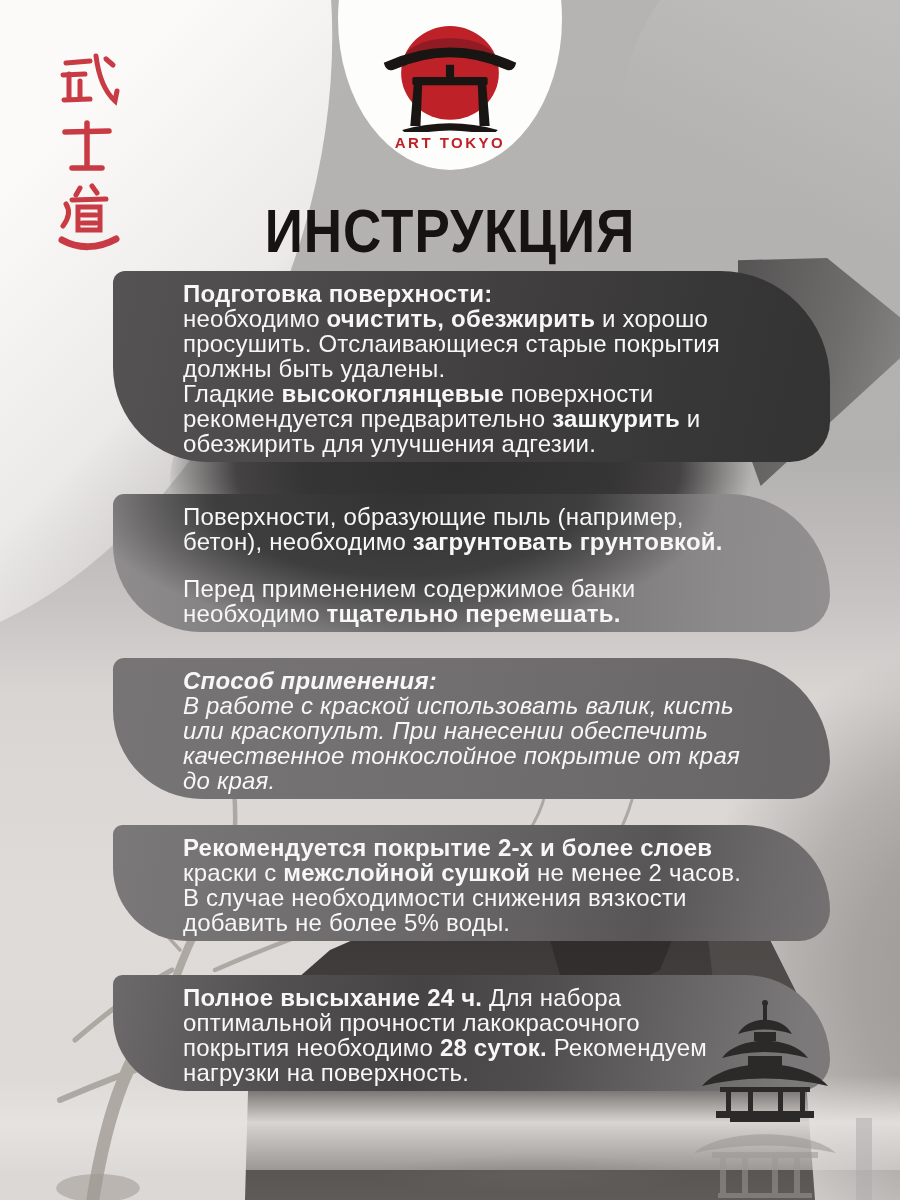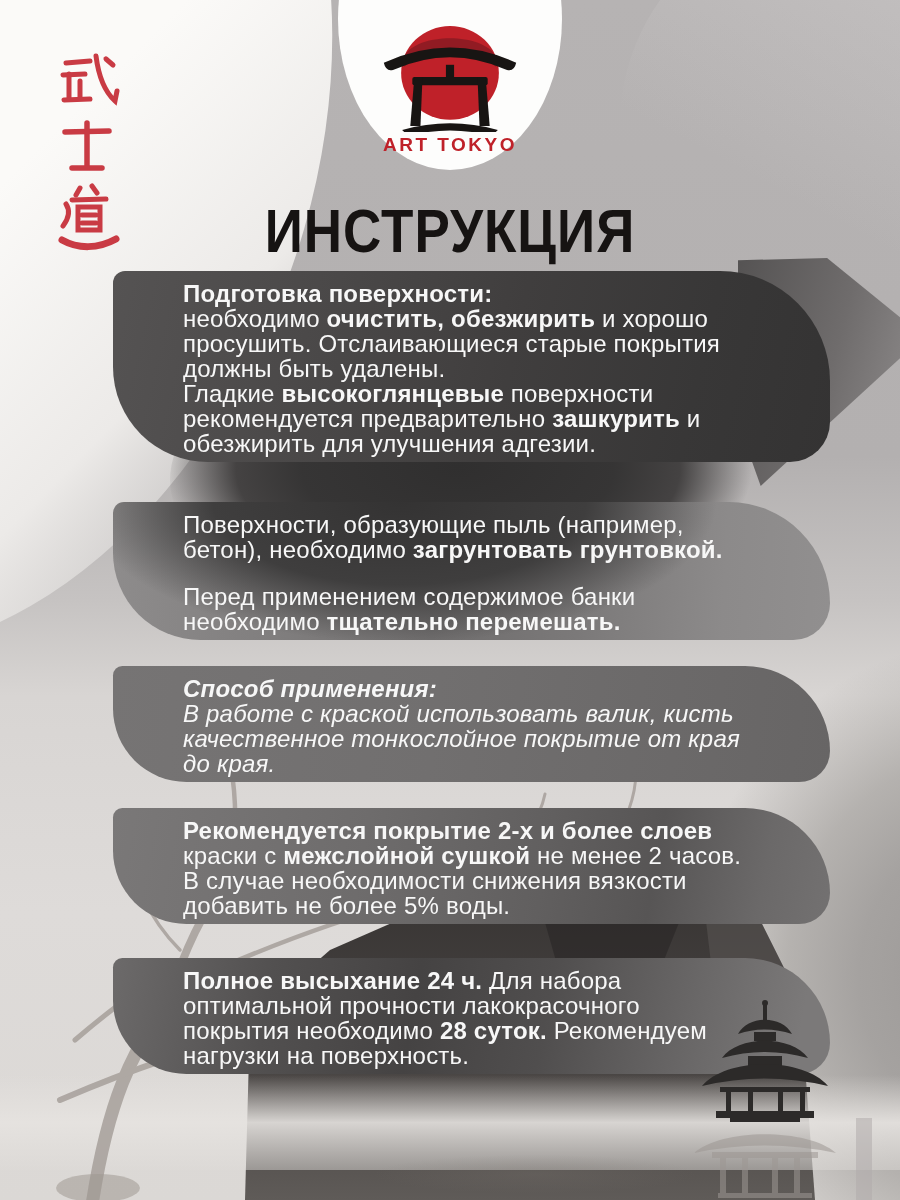--- a/index.html
+++ b/index.html
@@ -30,33 +30,33 @@
     background:radial-gradient(50% 50%,rgba(120,114,109,.28) 0%,rgba(120,114,109,0) 75%);}
   .ghost-post{position:absolute;left:856px;top:1118px;width:16px;height:82px;background:#b0acab;opacity:.55;z-index:2;}
   .tree{position:absolute;left:0;top:620px;width:780px;height:580px;z-index:3;}
   .pagoda{position:absolute;left:690px;top:1000px;width:150px;height:130px;z-index:6;}
   .pagoda-ghost{position:absolute;left:688px;top:1127px;width:154px;height:78px;z-index:2;opacity:.55;}
   
   .logo-oval{position:absolute;left:338px;top:-132px;width:224px;height:302px;border-radius:50%;
     background:#fdfdfc;z-index:6;}
   .logo-oval svg{position:absolute;left:32px;top:152px;}
   .brand-text{position:absolute;left:0;right:0;top:266px;text-align:center;
-    font-size:19px;font-weight:700;letter-spacing:2.5px;color:#bf2129;}
+    font-size:15px;font-weight:700;letter-spacing:2.5px;color:#bf2129;}
   .kanji{position:absolute;left:56px;top:50px;width:68px;display:flex;flex-direction:column;gap:6px;z-index:6;}
   .page-title{position:absolute;left:0;right:0;top:196px;text-align:center;z-index:6;
     font-size:53px;font-weight:700;letter-spacing:1px;color:#161312;
     transform:scaleY(1.15);transform-origin:top center;}
   
   .blocks{position:absolute;left:113px;top:271px;width:717px;z-index:5;}
   .block{border-radius:12px 110px 40px 95px;padding:10px 16px 6px 70px;color:#f7f7f7;
     font-size:24px;letter-spacing:.2px;}
   .block .line{line-height:25px;white-space:nowrap;}
   .block .line b{font-weight:700;}
   .block .spacer{height:22px;}
-  .block-1{margin-bottom:40px;
+  .block-1{margin-bottom:32px;
     background:linear-gradient(103deg,#555353 0%,#4a4848 30%,#403e3e 55%,#383737 80%,#343333 100%);}
   .block-2{margin-bottom:26px;
     background:radial-gradient(65% 150% at 40% 0%,#343333 0%,#3f3e3e 40%,rgba(63,62,62,0) 68%),
     linear-gradient(93deg,#8e8c8c 0%,#7f7d7d 25%,#6f6d6d 45%,#7b7979 65%,#8c8a8a 85%,#918f8f 100%);}
   .block-3{margin-bottom:26px;
     background:linear-gradient(97deg,#767474 0%,#716f6f 45%,#676565 100%);font-style:italic;}
   .block-4{margin-bottom:34px;
     background:linear-gradient(100deg,#7a7878 0%,#6e6c6c 35%,#615f5f 60%,#575555 75%,#6b6969 90%,#737171 100%);}
   .block-5{
     background:linear-gradient(100deg,#6c6a6a 0%,#525050 22%,#454343 42%,#504e4e 60%,#696767 80%,#7b7979 95%);}
@@ -159,20 +159,21 @@
       <div class="block block-2">
         <div class="line"><span>Поверхности, образующие пыль (например,</span></div>
         <div class="line"><span>бетон), необходимо </span><b>загрунтовать грунтовкой.</b></div>
         <div class="spacer"></div>
         <div class="line"><span>Перед применением содержимое банки</span></div>
         <div class="line"><span>необходимо </span><b>тщательно перемешать.</b></div>
       </div>
       <div class="block block-3">
         <div class="line"><b>Способ применения:</b></div>
         <div class="line"><span>В работе с краской использовать валик, кисть</span></div>
+        <div class="line"><span>или краскопульт. При нанесении обеспечить</span></div>
         <div class="line"><span>качественное тонкослойное покрытие от края</span></div>
         <div class="line"><span>до края.</span></div>
       </div>
       <div class="block block-4">
         <div class="line"><b>Рекомендуется покрытие 2-х и более слоев</b></div>
         <div class="line"><span>краски с </span><b>межслойной сушкой</b><span> не менее 2 часов.</span></div>
         <div class="line"><span>В случае необходимости снижения вязкости</span></div>
         <div class="line"><span>добавить не более 5% воды.</span></div>
       </div>
       <div class="block block-5">

